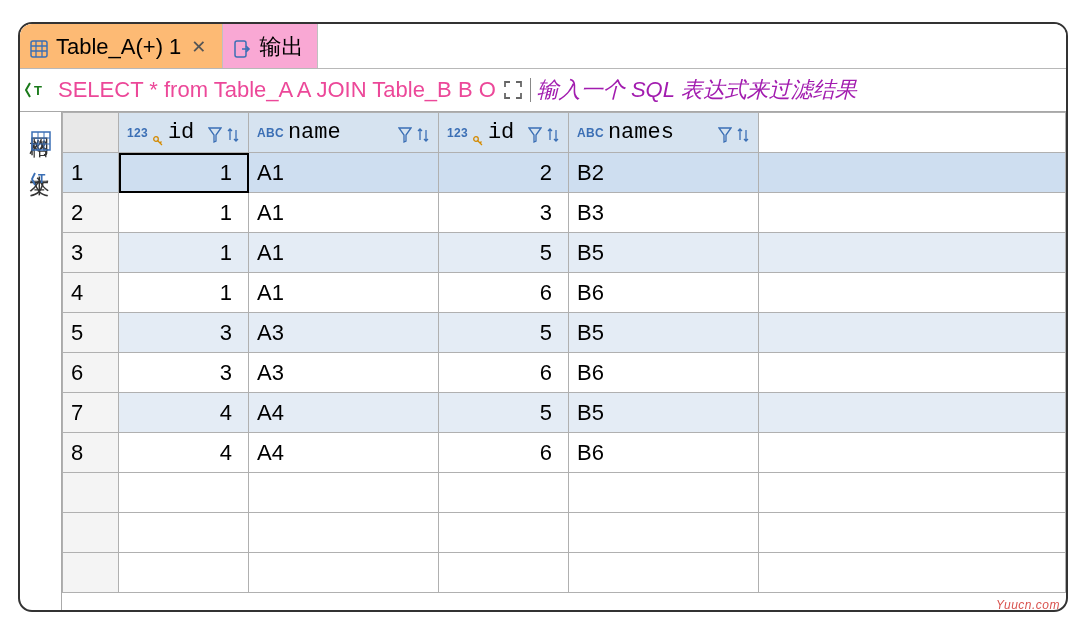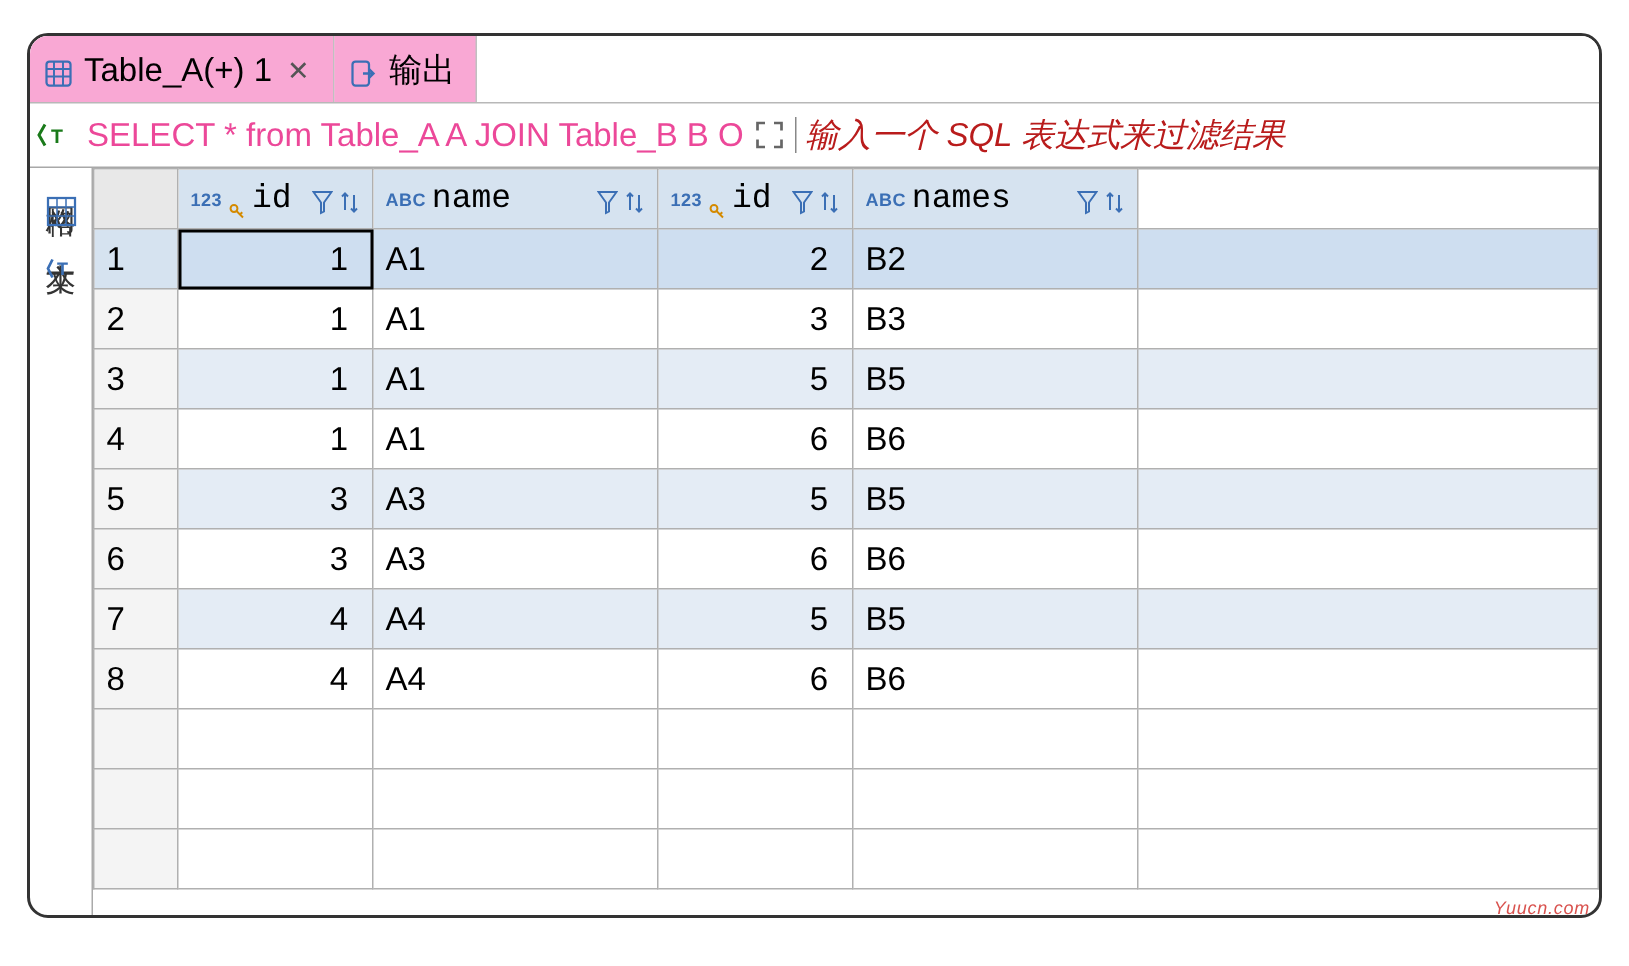--- a/index.html
+++ b/index.html
@@ -30,21 +30,21 @@
 .tab {
   display: flex;
   align-items: center;
   padding: 8px 14px 6px 10px;
   border-right: 1px solid #c0c0c0;
   background: #f9a8d4;
   gap: 8px;
   font-size: 22px;
 }
 .tab.active {
-  background: #f9a8d4;
+  background: #fdba74;
 }
 .tab-icon-grid {
   width: 18px; height: 18px;
   display: inline-block;
 }
 .tab-icon-output {
   width: 18px; height: 18px;
   display: inline-block;
 }
 .tab .close {
@@ -64,21 +64,21 @@
 }
 .sql-icon { width: 28px; height: 22px; color: #1a7a1a; flex-shrink: 0; }
 .sql-text {
   color: #ec4899;
   font-weight: 400;
   white-space: nowrap;
 }
 .expand-icon { width: 22px; height: 22px; color: #666; flex-shrink: 0; }
 .divider-v { width: 1px; height: 24px; background: #888; flex-shrink: 0; }
 .sql-placeholder {
-  color: #b91c1c;
+  color: #a21caf;
   font-style: italic;
   white-space: nowrap;
 }
 .sql-placeholder .sqlword { font-style: italic; }
 
 .content {
   display: flex;
   flex: 1;
   overflow: hidden;
 }

